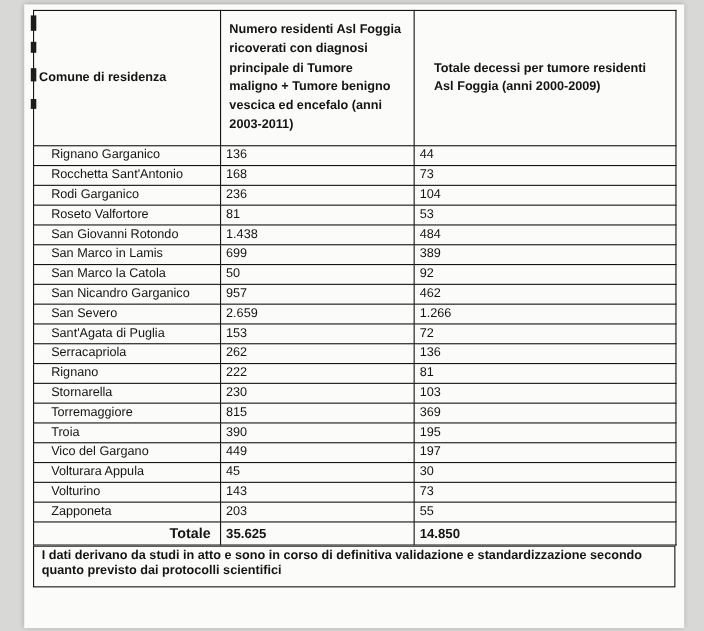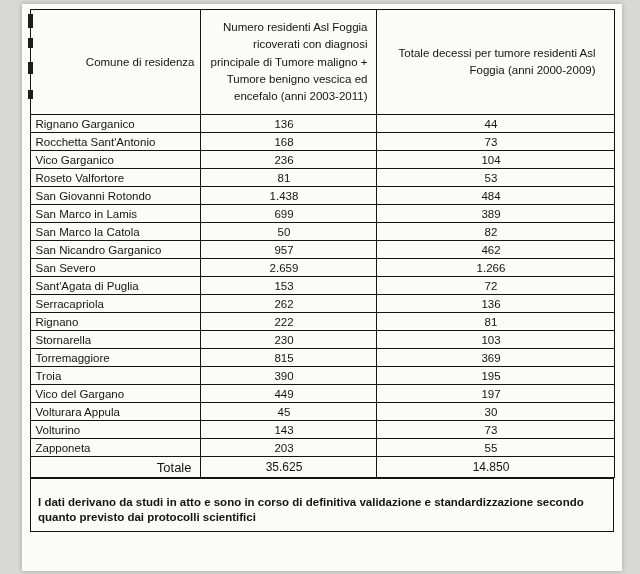--- a/index.html
+++ b/index.html
@@ -32,35 +32,35 @@
     margin: 5px auto 0 auto;
     border-collapse: collapse;
     table-layout: fixed;
     font-size: 11.5px;
   }
   .doc-table th, .doc-table td {
     border: 1.5px solid #141414;
     padding: 2.5px 5px;
     overflow: hidden;
   }
-  th { font-weight: normal; text-align: right; vertical-align: middle; }
+  th { font-weight: bold; text-align: left; vertical-align: middle; }
   th.col-comune   { width: 170px; }
   th.col-ricoverati { width: 176px; padding: 9px 8px; line-height: 1.5; }
   th.col-decessi  { width: 238px; padding: 9px 18px; line-height: 1.5; }
-  td.comune { text-align: left; padding-left: 5px; white-space: nowrap; }
-  td.num { text-align: center; padding-right: 13px; white-space: nowrap; }
-  tr.total-row td { font-weight: normal; }
+  td.comune { text-align: left; padding-left: 16px; white-space: nowrap; }
+  td.num { text-align: left; padding-right: 13px; white-space: nowrap; }
+  tr.total-row td { font-weight: bold; }
   tr.total-row td.comune { text-align: right; font-size: 13px; padding-right: 8px; }
   tr.total-row td.num { font-size: 12px; }
   .footer-note {
     width: 584px;
     margin: 0 auto;
     border: 1.5px solid #141414;
     border-top-width: 1px;
-    padding: 16px 7px 6px 7px;
+    padding: 1px 7px 6px 7px;
     font-weight: bold;
     font-size: 11.5px;
     line-height: 1.3;
     background: #fbfbfa;
   }
 </style>
 </head>
 <body>
 
 <div class="page">
@@ -85,21 +85,21 @@
     <td class="num">44</td>
   </tr>
 
   <tr>
     <td class="comune">Rocchetta Sant'Antonio</td>
     <td class="num">168</td>
     <td class="num">73</td>
   </tr>
 
   <tr>
-    <td class="comune">Vico Garganico</td>
+    <td class="comune">Rodi Garganico</td>
     <td class="num">236</td>
     <td class="num">104</td>
   </tr>
 
   <tr>
     <td class="comune">Roseto Valfortore</td>
     <td class="num">81</td>
     <td class="num">53</td>
   </tr>
 
@@ -111,21 +111,21 @@
 
   <tr>
     <td class="comune">San Marco in Lamis</td>
     <td class="num">699</td>
     <td class="num">389</td>
   </tr>
 
   <tr>
     <td class="comune">San Marco la Catola</td>
     <td class="num">50</td>
-    <td class="num">82</td>
+    <td class="num">92</td>
   </tr>
 
   <tr>
     <td class="comune">San Nicandro Garganico</td>
     <td class="num">957</td>
     <td class="num">462</td>
   </tr>
 
 
   <tr>

